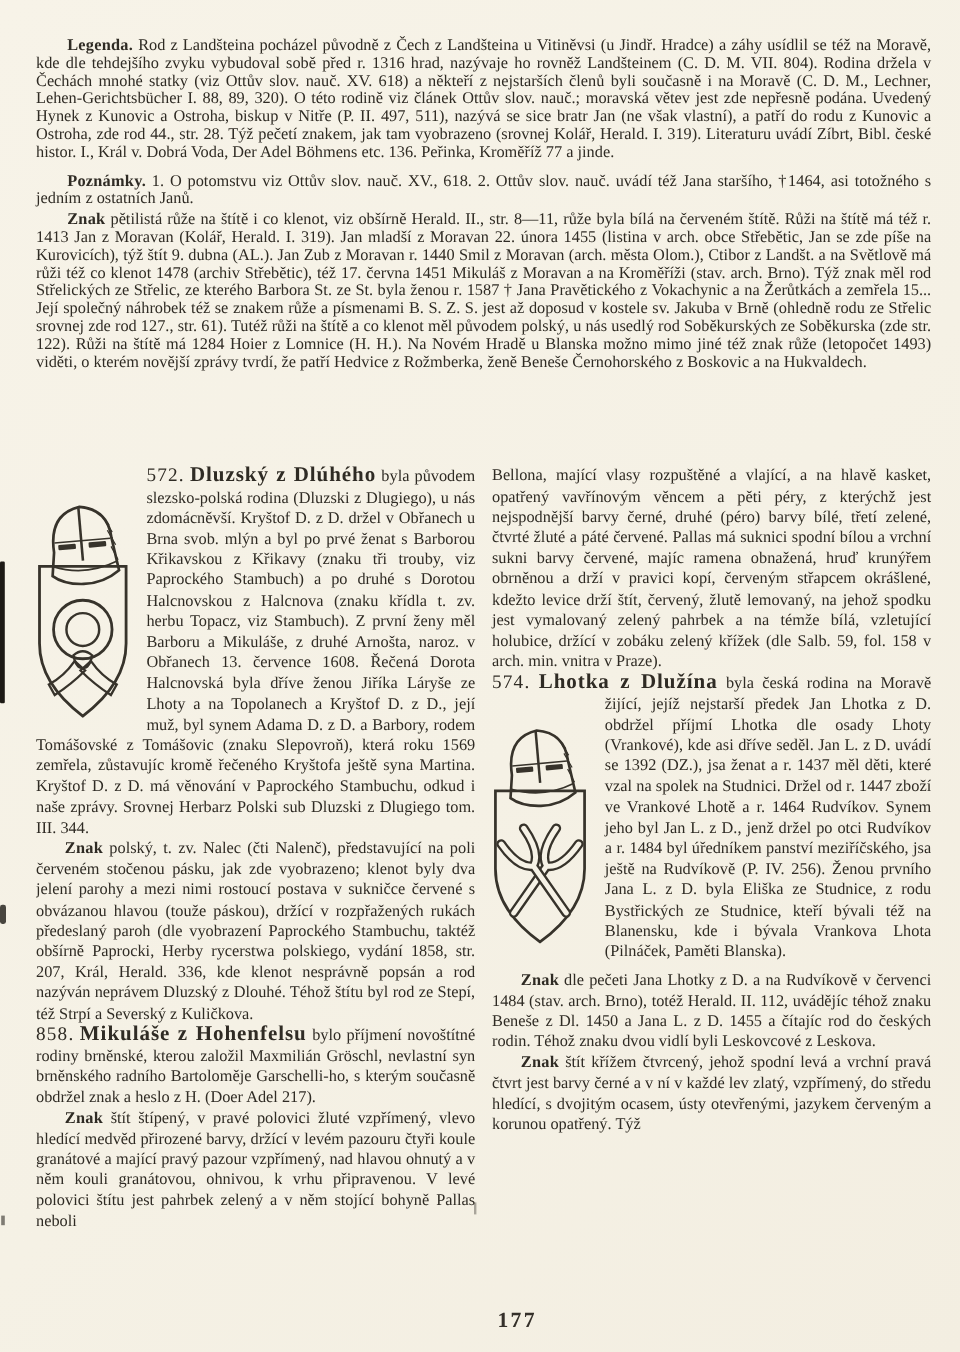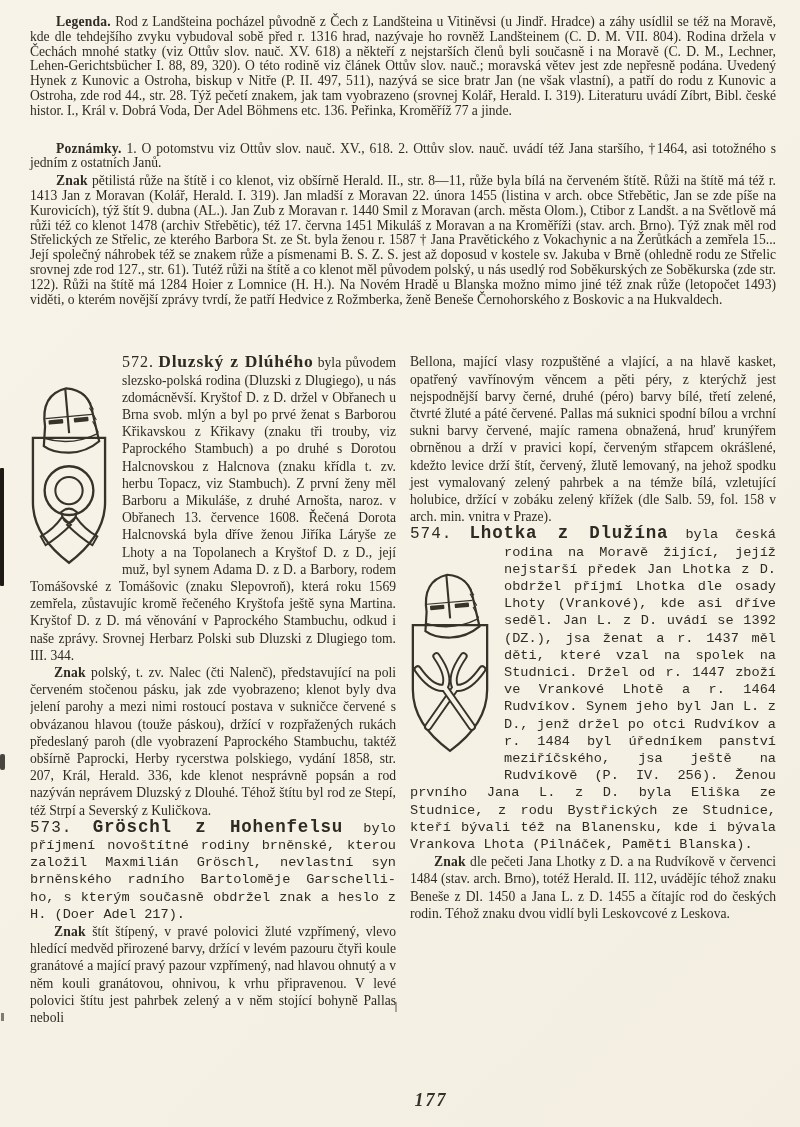--- a/index.html
+++ b/index.html
@@ -6,70 +6,71 @@
   body{background:#e8e4d8;}
   .page{
     position:relative;
     width:800px;height:1127px;
     margin:0 auto;
     background:linear-gradient(135deg,#f7f3e8 0%,#f5f1e5 55%,#f3eee1 100%);
     color:#2f2b24;
     font-family:"Liberation Serif","DejaVu Serif",serif;
     overflow:hidden;
   }
-  .content{padding:15px 24px 0 30px;}
+  .content{padding:31px 24px 0 30px;}
   
   .top p{
     margin:0;
     font-size:13.6px;
     line-height:14.8px;
     text-align:justify;
     text-indent:26px;
   }
-  .top p.gap-s{margin-top:23px;font-family:Liberation Serif, serif;}
+  .top p.gap-s{margin-top:9px;font-family:Liberation Serif, serif;}
   .top p.gap-m{margin-top:3px;}
   b.lbl{font-weight:700;letter-spacing:.2px;}
   
   .columns{
     display:flex;
     gap:14px;
     margin-top:46px;
     height:716px;
     overflow:hidden;
   }
   .col{
     width:372px;
     font-size:13.6px;
     line-height:17.2px;
     text-align:justify;
+    margin-top:32px;
   }
   .col p{margin:0;}
   .entry-par{text-indent:0;}
   .znak-par{text-indent:24px;}
   .clear-fig{clear:left;font-family:Liberation Serif, serif;}
   .mt-znak{margin-top:8px;}
-  .mt-entry{margin-top:14px;font-family:Liberation Mono, monospace;}
+  .mt-entry{margin-top:14px;}
   .mt-entry-lg{margin-top:16px;}
   .e-num{font-size:16px;letter-spacing:1px;}
   .e-name{font-size:17.5px;font-weight:700;letter-spacing:.8px;white-space:nowrap;}
   
   .figL{float:left;}
   .fig572{margin:26px 14px 6px 0;}
   .fig574{margin:22px 14px 6px 0;}
   svg .paper{fill:#f6f2e6;}
   svg .ln{stroke:#37332b;fill:none;}
   
   .pagenum{
     position:absolute;top:1090px;left:0;right:0;
     text-align:center;
   }
   .pagenum span{
     display:inline-block;
     margin-left:62px;
-    font-size:18px;font-weight:700;font-style:italic;
+    font-size:18px;font-weight:700;
     letter-spacing:2px;color:#35302a;
   }
   
   .artifact{position:absolute;background:#1d1a15;}
   .art1{left:0;top:468px;width:4px;height:118px;border-radius:1px;}
   .art2{left:0;top:754px;width:5px;height:16px;border-radius:2px;opacity:.8;}
   .art3{left:1px;top:1013px;width:3px;height:8px;opacity:.55;}
   .art4{left:395px;top:1002px;width:2px;height:10px;opacity:.35;}
 </style>
 </head>
@@ -129,22 +130,22 @@
           </svg>
           <span>slezsko-polská rodina (Dluzski z Dlugiego), u nás zdomácněvší. Kryštof D. z D. držel v Obřanech u Brna svob. mlýn a byl po prvé ženat s Barborou Křikavskou z Křikavy (znaku tři trouby, viz Paprockého Stambuch) a po druhé s Dorotou Halcnovskou z Halcnova (znaku křídla t. zv. herbu Topacz, viz Stambuch). Z první ženy měl Barboru a Mikuláše, z druhé Arnošta, naroz. v Obřanech 13. července 1608. Řečená Dorota Halcnovská byla dříve ženou Jiříka Láryše ze Lhoty a na Topolanech a Kryštof D. z D., její muž, byl synem Adama D. z D. a Barbory, rodem Tomášovské z Tomášovic (znaku Slepovroň), která roku 1569 zemřela, zůstavujíc kromě řečeného Kryštofa ještě syna Martina. Kryštof D. z D. má věnování v Paprockého Stambuchu, odkud i naše zprávy. Srovnej Herbarz Polski sub Dluzski z Dlugiego tom. III. 344.</span>
         </p>
 
         <p class="znak-par clear-fig mt-znak">
           <b class="lbl">Znak</b>
           <span>polský, t. zv. Nalec (čti Nalenč), představující na poli červeném stočenou pásku, jak zde vyobrazeno; klenot byly dva jelení parohy a mezi nimi rostoucí postava v sukničce červené s obvázanou hlavou (touže páskou), držící v rozpřažených rukách předeslaný paroh (dle vyobrazení Paprockého Stambuchu, taktéž obšírně Paprocki, Herby rycerstwa polskiego, vydání 1858, str. 207, Král, Herald. 336, kde klenot nesprávně popsán a rod nazýván neprávem Dluzský z Dlouhé. Téhož štítu byl rod ze Stepí, též Strpí a Severský z Kuličkova.</span>
         </p>
 
         <p class="entry-par mt-entry">
-          <span class="e-num">573.</span>
-          <span class="e-name">Gröschl z Hohenfelsu</span>
+          <span class="e-num">858.</span>
+          <span class="e-name">Mikuláše z Hohenfelsu</span>
           <span>bylo příjmení novoštítné rodiny brněnské, kterou založil Maxmilián Gröschl, nevlastní syn brněnského radního Bartoloměje Garschelli-ho, s kterým současně obdržel znak a heslo z H. (Doer Adel 217).</span>
         </p>
 
         <p class="znak-par mt-znak">
           <b class="lbl">Znak</b>
           <span>štít štípený, v pravé polovici žluté vzpřímený, vlevo hledící medvěd přirozené barvy, držící v levém pazouru čtyři koule granátové a mající pravý pazour vzpřímený, nad hlavou ohnutý a v něm kouli granátovou, ohnivou, k vrhu připravenou. V levé polovici štítu jest pahrbek zelený a v něm stojící bohyně Pallas neboli</span>
         </p>
       </div>
 
       <div class="col">
@@ -183,20 +184,24 @@
           </svg>
           <span>Moravě žijící, jejíž nejstarší předek Jan Lhotka z D. obdržel příjmí Lhotka dle osady Lhoty (Vrankové), kde asi dříve seděl. Jan L. z D. uvádí se 1392 (DZ.), jsa ženat a r. 1437 měl děti, které vzal na spolek na Studnici. Držel od r. 1447 zboží ve Vrankové Lhotě a r. 1464 Rudvíkov. Synem jeho byl Jan L. z D., jenž držel po otci Rudvíkov a r. 1484 byl úředníkem panství meziříčského, jsa ještě na Rudvíkově (P. IV. 256). Ženou prvního Jana L. z D. byla Eliška ze Studnice, z rodu Bystřických ze Studnice, kteří bývali též na Blanensku, kde i bývala Vrankova Lhota (Pilnáček, Paměti Blanska).</span>
         </p>
 
         <p class="znak-par clear-fig mt-znak">
           <b class="lbl">Znak</b>
           <span>dle pečeti Jana Lhotky z D. a na Rudvíkově v červenci 1484 (stav. arch. Brno), totéž Herald. II. 112, uvádějíc téhož znaku Beneše z Dl. 1450 a Jana L. z D. 1455 a čítajíc rod do českých rodin. Téhož znaku dvou vidlí byli Leskovcové z Leskova.</span>
         </p>
 
 
+        <p class="znak-par mt-znak">
+          <b class="lbl">Znak</b>
+          <span>štít křížem čtvrcený, jehož spodní levá a vrchní pravá čtvrt jest barvy černé a v ní v každé lev zlatý, vzpřímený, do středu hledící, s dvojitým ocasem, ústy otevřenými, jazykem červeným a korunou opatřený. Týž</span>
+        </p>
       </div>
     </div>
   </div>
 
   <div class="pagenum">
     <span>177</span>
   </div>
 </div>
 
 </body></html>

